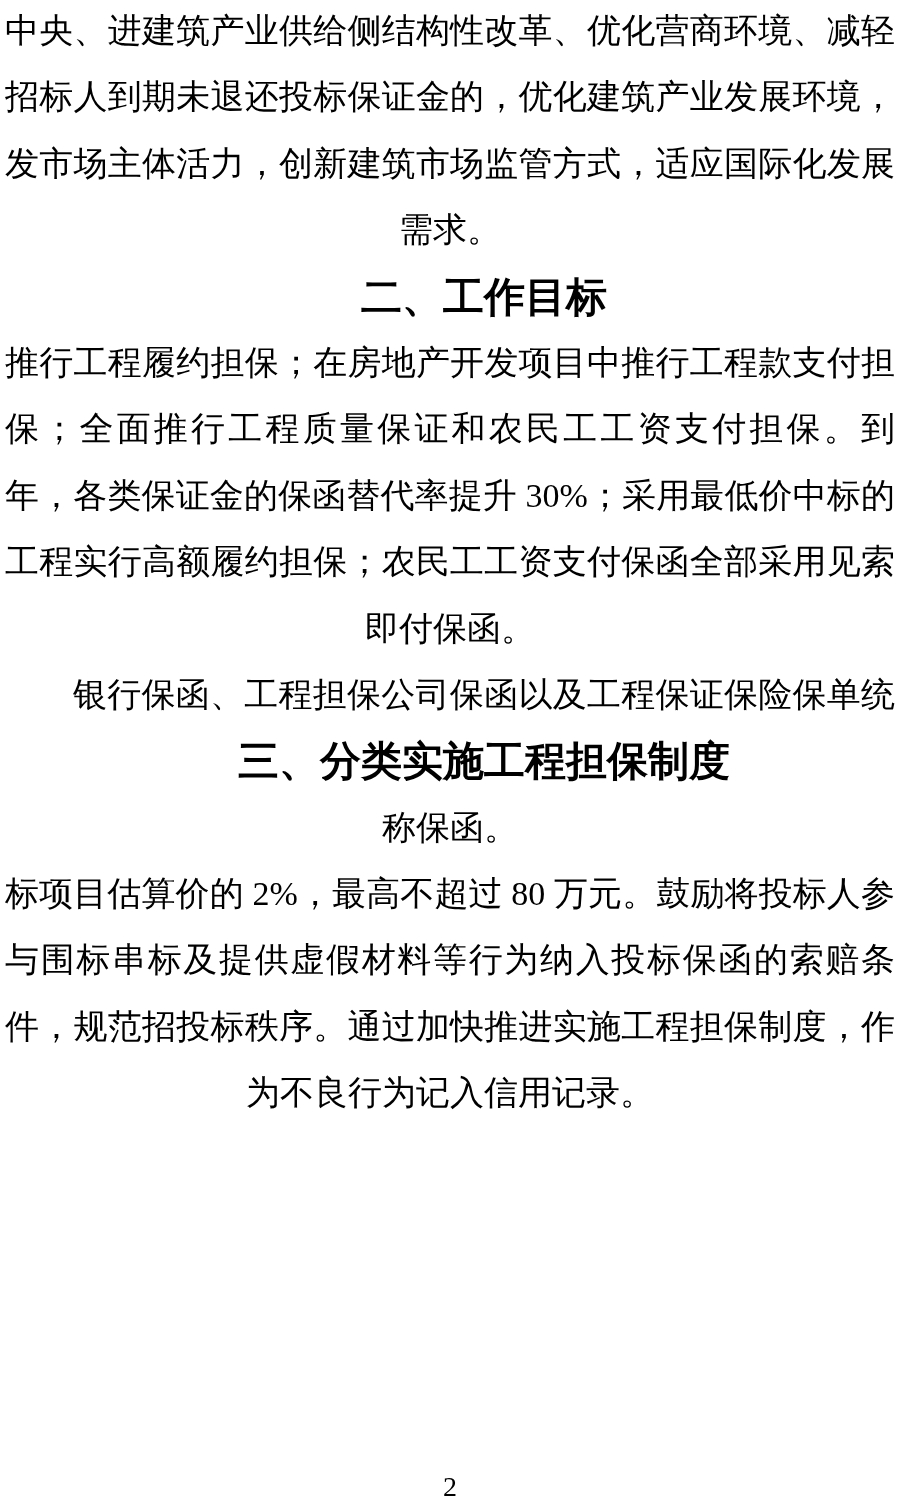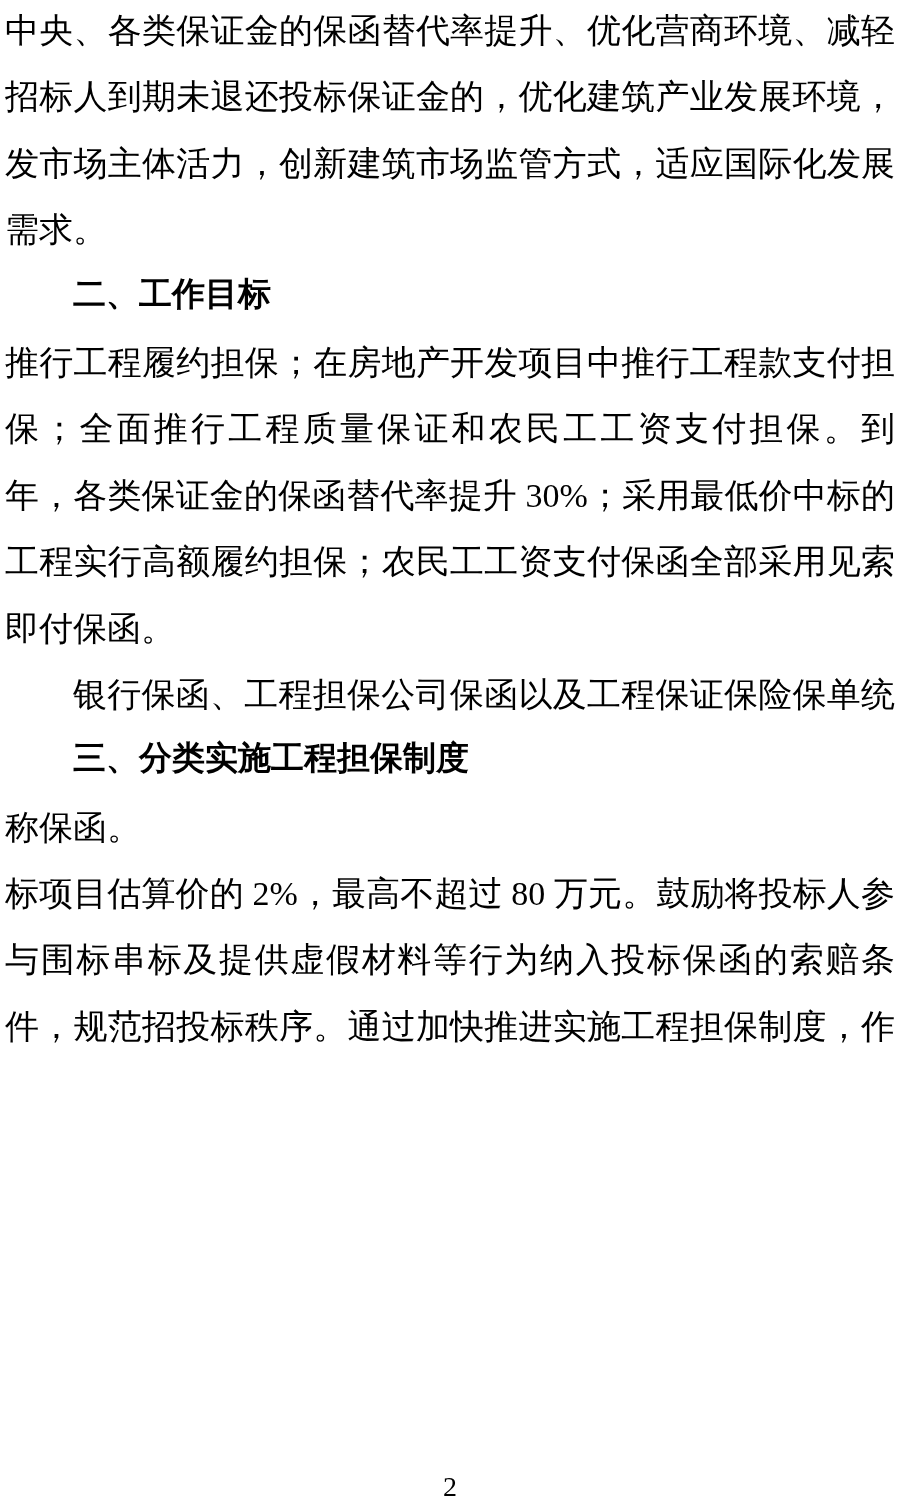--- a/index.html
+++ b/index.html
@@ -27,29 +27,29 @@
     font-size: 34px;
     font-family: "Liberation Serif", "DejaVu Serif", serif;
     white-space: pre-wrap;
     overflow: hidden;
   }
   .line.justify {
     text-align: justify;
     text-align-last: justify;
   }
   .line.left {
-    text-align: left;
+    text-align: center;
   }
   .line.indent {
     padding-left: 68px;
   }
   .line.heading {
-    font-family: Liberation Mono, monospace;
+    font-family: Liberation Serif, serif;
     font-weight: 700;
-    font-size: 33px;
+    font-size: 41px;
   }
   .run.bold {
     font-weight: 700;
   }
   .pagenum {
     position: absolute;
     left: 0;
     right: 0;
     top: 1471px;
     height: 32px;
@@ -58,31 +58,32 @@
     font-size: 28px;
     font-family: "Liberation Serif", "DejaVu Serif", serif;
     color: #000000;
   }
 </style>
 </head>
 <body>
 
 <div class="page">
   <div class="textblock" id="textblock">
-      <div class="line justify"><span class="run">中央、各类保证金的保函替代率提升、优化营商环境、减轻</span></div>
+      <div class="line justify"><span class="run">中央、进建筑产业供给侧结构性改革、优化营商环境、减轻</span></div>
       <div class="line justify"><span class="run">招标人到期未退还投标保证金的，优化建筑产业发展环境，激</span></div>
       <div class="line justify"><span class="run">发市场主体活力，创新建筑市场监管方式，适应国际化发展</span></div>
       <div class="line left"><span class="run">需求。</span></div>
       <div class="line heading indent left"><span class="run bold">二、工作目标</span></div>
       <div class="line justify"><span class="run">推行工程履约担保；在房地产开发项目中推行工程款支付担</span></div>
       <div class="line justify"><span class="run">保；全面推行工程质量保证和农民工工资支付担保。到 2020</span></div>
       <div class="line justify"><span class="run">年，各类保证金的保函替代率提升 30%；采用最低价中标的</span></div>
       <div class="line justify"><span class="run">工程实行高额履约担保；农民工工资支付保函全部采用见索</span></div>
       <div class="line left"><span class="run">即付保函。</span></div>
       <div class="line indent justify"><span class="run">银行保函、工程担保公司保函以及工程保证保险保单统</span></div>
       <div class="line heading indent left"><span class="run bold">三、分类实施工程担保制度</span></div>
       <div class="line left"><span class="run">称保函。</span></div>
       <div class="line justify"><span class="run">标项目估算价的 2%，最高不超过 80 万元。鼓励将投标人参</span></div>
       <div class="line justify"><span class="run">与围标串标及提供虚假材料等行为纳入投标保函的索赔条</span></div>
       <div class="line justify"><span class="run">件，规范招投标秩序。通过加快推进实施工程担保制度，作</span></div>
+      <div class="line left"><span class="run">为不良行为记入信用记录。</span></div>
     </div>
   <div class="pagenum">2</div>
 </div>
 
 </body></html>

